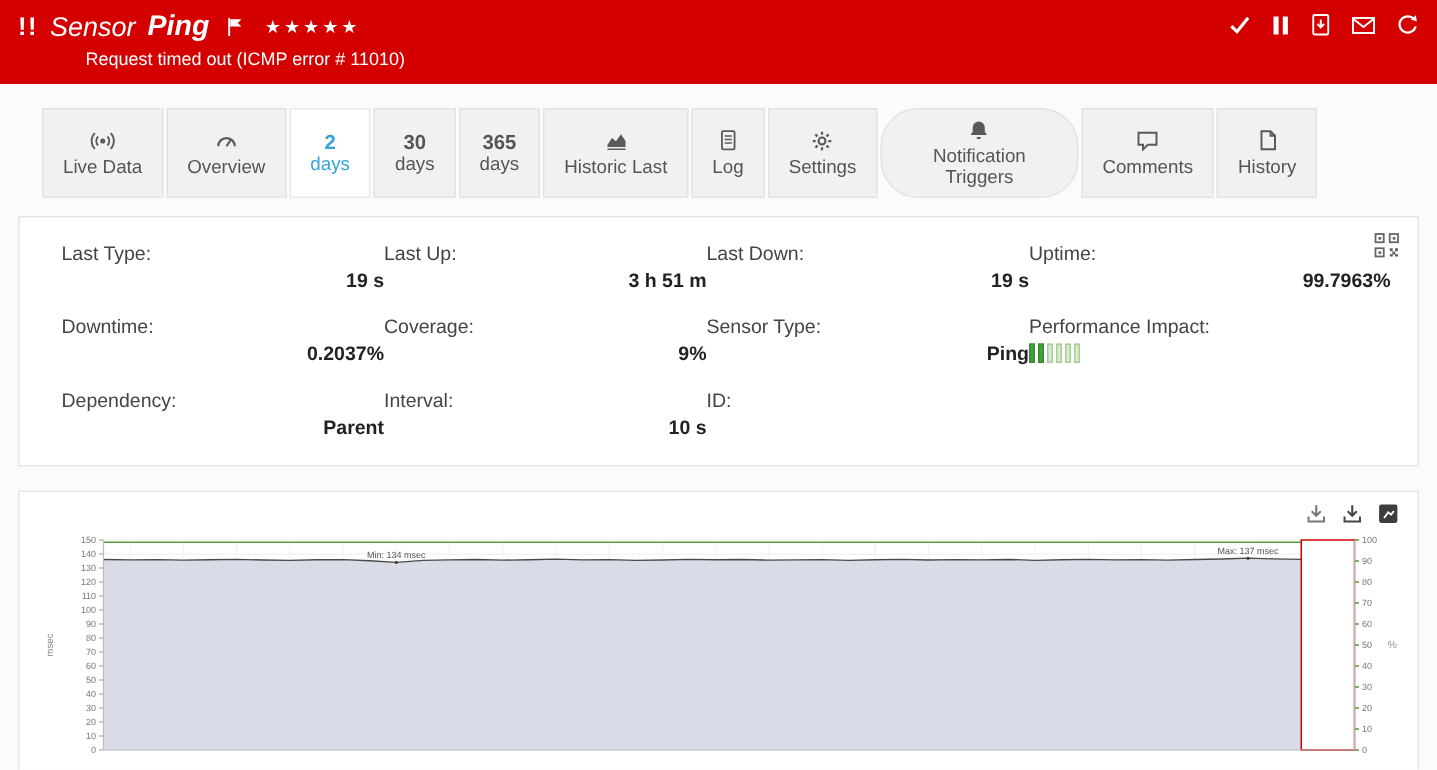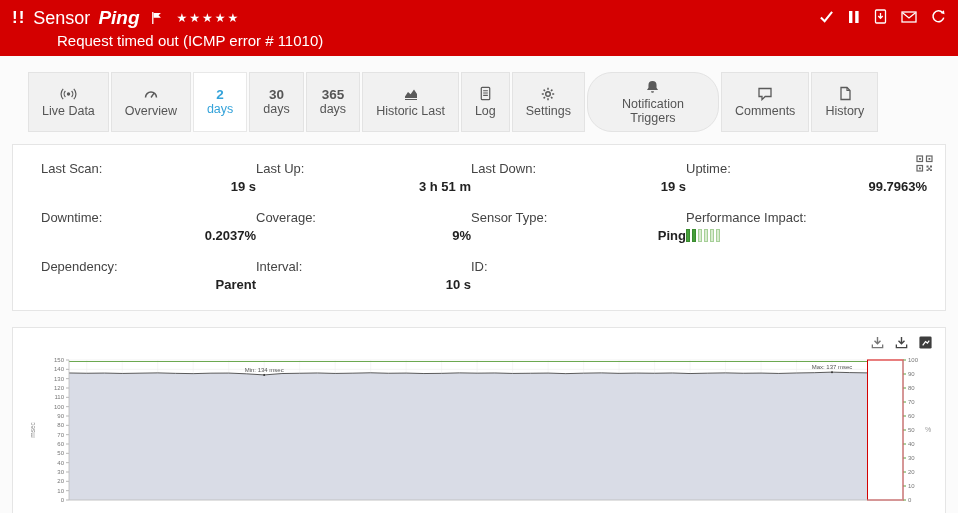--- a/index.html
+++ b/index.html
@@ -9,25 +9,25 @@
     font-family:"Liberation Sans", sans-serif;
     background:#fbfbfb; color:#333;
   }
   
   .header {
     background:#d40000; color:#fff; height:56px; position:relative;
     padding:7px 10px 0 10px;
   }
   .header-row1 { display:flex; align-items:center; gap:8px; }
   .bang { font-weight:bold; font-size:17px; letter-spacing:1px; padding-left:2px; }
-  .kicker { font-size:18px; font-weight:400; }
+  .kicker { font-style:italic; font-size:18px; font-weight:400; }
   .sensor-name { font-style:italic; font-size:19px; font-weight:bold; }
   .flag { margin-left:2px; display:inline-flex; }
   .stars { font-size:12px; letter-spacing:2px; margin-left:6px; }
-  .err { margin-left:47px; font-size:15px; margin-top:3px; }
+  .err { margin-left:47px; font-size:12px; margin-top:3px; }
   .header-actions { position:absolute; right:12px; top:9px; display:flex; gap:14px; align-items:center; }
   .hicon { display:inline-flex; cursor:pointer; }
   
   .tabbar { display:flex; gap:2px; margin:16px 0 0 28px; align-items:stretch; }
   .tab {
     background:#f1f1f1; border:1px solid #e3e3e3; color:#555;
     display:flex; flex-direction:column; align-items:center; justify-content:center;
     padding:5px 13px; min-height:46px; font-size:12.5px; text-align:center; cursor:pointer;
     flex:0 0 auto;
   }
@@ -205,21 +205,21 @@
           <rect x="10.5" y="10.5" width="2" height="2"></rect>
           <rect x="14" y="10.5" width="2" height="2"></rect>
           <rect x="12.2" y="12.7" width="2" height="2"></rect>
           <rect x="10.5" y="14.4" width="2" height="1.6"></rect>
           <rect x="14" y="14.4" width="2" height="1.6"></rect>
         </g>
     </svg>
   </div>
   <div class="info-grid">
     <div class="cell">
-      <div class="lbl">Last Scan:</div>
+      <div class="lbl">Last Type:</div>
       <div class="val">19 s</div>
     </div>
     <div class="cell">
       <div class="lbl">Last Up:</div>
       <div class="val">3 h 51 m</div>
     </div>
     <div class="cell">
       <div class="lbl">Last Down:</div>
       <div class="val">19 s</div>
     </div>

